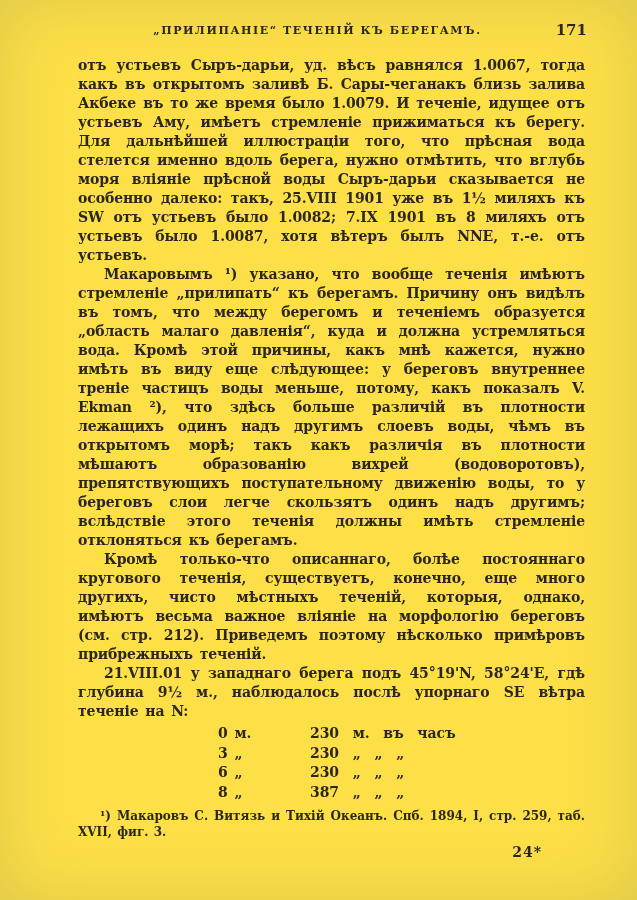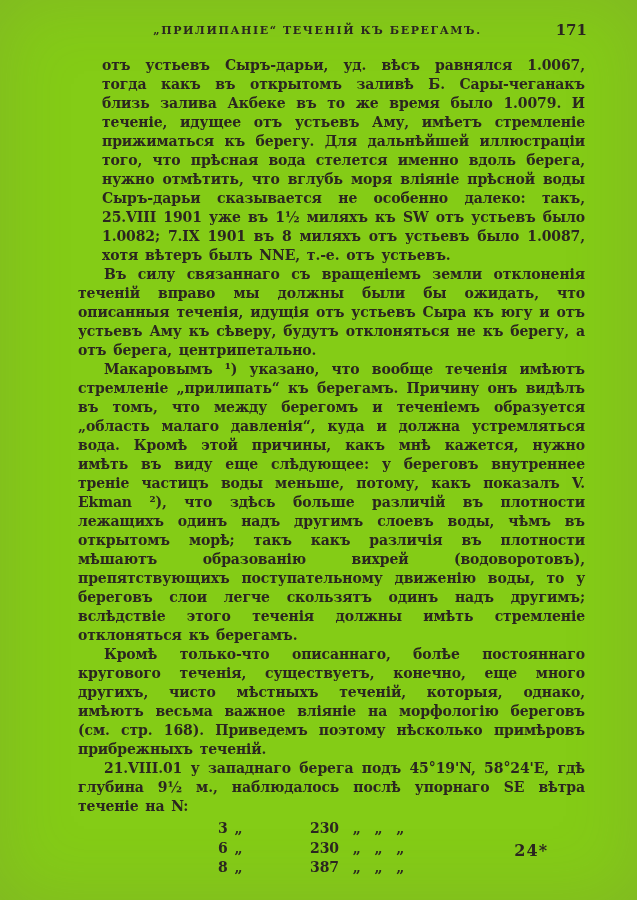--- a/index.html
+++ b/index.html
@@ -1,21 +1,21 @@
 <!DOCTYPE html>
 <html><head>
 <meta charset="utf-8">
 <style>
   html, body { margin: 0; padding: 0; background: #d8d5cd; }
   .page {
     position: relative;
     width: 637px;
     height: 900px;
     margin: 0 auto;
-    background: #84cc16;
+    background: #fde047;
     box-shadow: inset 0 0 70px rgba(120,108,85,0.22);
     font-family: "DejaVu Serif", serif;
     color: #2b2620;
     font-weight: bold;
     overflow: hidden;
   }
   
   .running-head {
     position: absolute;
     top: 24px; left: 78px; right: 50px;
@@ -36,21 +36,21 @@
   .body-text {
     position: absolute;
     top: 56px; left: 78px; right: 52px;
     text-align: justify;
     font-size: 14px;
     line-height: 19px;
     word-spacing: 2px;
     letter-spacing: -0.1px;
   }
   .body-text p { margin: 0; text-indent: 26px; }
-  .body-text p.no-indent { text-indent: 0; margin-left: 24px; }
+  .body-text p.no-indent { text-indent: 0; }
   
   .measure-table {
     margin: 3px 0 3px 140px;
     text-align: left;
   }
   .trow { display: flex; line-height: 19.5px; }
   .tdepth { width: 92px; }
   .tspeed { word-spacing: 9px; }
   
   .footnotes {
@@ -58,57 +58,61 @@
     left: 78px; right: 52px; bottom: 60px;
     font-size: 12px;
     line-height: 15.5px;
     text-align: justify;
     word-spacing: 1px;
   }
   .footnotes p { margin: 0; text-indent: 22px; }
   
   .signature {
     position: absolute;
-    right: 89px; bottom: 40px;
-    font-size: 16px;
+    right: 95px; bottom: 40px;
+    font-size: 14px;
     letter-spacing: 1px;
   }
 </style>
 </head>
 <body>
 
 <div class="page">
 
   <header class="running-head">
     <span class="head-title">„ПРИЛИПАНІЕ“ ТЕЧЕНІЙ КЪ БЕРЕГАМЪ.</span>
     <span class="head-page">171</span>
   </header>
 
   <main class="body-text">
     <p class="no-indent">отъ устьевъ Сыръ-дарьи, уд. вѣсъ равнялся 1.0067, тогда какъ въ открытомъ заливѣ Б. Сары-чеганакъ близь залива Акбеке въ то же время было 1.0079. И теченіе, идущее отъ устьевъ Аму, имѣетъ стремленіе прижиматься къ берегу. Для дальнѣйшей иллюстраціи того, что прѣсная вода стелется именно вдоль берега, нужно отмѣтить, что вглубь моря вліяніе прѣсной воды Сыръ-дарьи сказывается не особенно далеко: такъ, 25.VIII 1901 уже въ 1½ миляхъ къ SW отъ устьевъ было 1.0082; 7.IX 1901 въ 8 миляхъ отъ устьевъ было 1.0087, хотя вѣтеръ былъ NNE, т.-е. отъ устьевъ.</p>
-    <p>Въ силу связаннаго съ вращеніемъ земли отклоненія теченій вправо мы должны были бы ожидать, что описанныя теченія, идущія отъ устьевъ Сыра къ югу и отъ устьевъ Аму къ сѣверу, будутъ отклоняться не къ берегу, а отъ берега, центрипетально.</p>
     <p>Макаровымъ ¹) указано, что вообще теченія имѣютъ стремленіе „прилипать“ къ берегамъ. Причину онъ видѣлъ въ томъ, что между берегомъ и теченіемъ образуется „область малаго давленія“, куда и должна устремляться вода. Кромѣ этой причины, какъ мнѣ кажется, нужно имѣть въ виду еще слѣдующее: у береговъ внутреннее треніе частицъ воды меньше, потому, какъ показалъ V. Ekman ²), что здѣсь больше различій въ плотности лежащихъ одинъ надъ другимъ слоевъ воды, чѣмъ въ открытомъ морѣ; такъ какъ различія въ плотности мѣшаютъ образованію вихрей (водоворотовъ), препятствующихъ поступательному движенію воды, то у береговъ слои легче скользятъ одинъ надъ другимъ; вслѣдствіе этого теченія должны имѣть стремленіе отклоняться къ берегамъ.</p>
-    <p>Кромѣ только-что описаннаго, болѣе постояннаго кругового теченія, существуетъ, конечно, еще много другихъ, чисто мѣстныхъ теченій, которыя, однако, имѣютъ весьма важное вліяніе на морфологію береговъ (см. стр. 168). Приведемъ поэтому нѣсколько примѣровъ прибрежныхъ теченій.</p>
+    <p>Кромѣ только-что описаннаго, болѣе постояннаго кругового теченія, существуетъ, конечно, еще много другихъ, чисто мѣстныхъ теченій, которыя, однако, имѣютъ весьма важное вліяніе на морфологію береговъ (см. стр. 212). Приведемъ поэтому нѣсколько примѣровъ прибрежныхъ теченій.</p>
     <p>21.VIII.01 у западнаго берега подъ 45°19'N, 58°24'E, гдѣ глубина 9½ м., наблюдалось послѣ упорнаго SE вѣтра теченіе на N:</p>
 
     <div class="measure-table">
+      <div class="trow">
+        <span class="tdepth">0 м.</span>
+        <span class="tspeed">230 м. въ часъ</span>
+      </div>
       <div class="trow">
         <span class="tdepth">3 „</span>
         <span class="tspeed">230 „ „ „</span>
       </div>
       <div class="trow">
         <span class="tdepth">6 „</span>
         <span class="tspeed">230 „ „ „</span>
       </div>
       <div class="trow">
         <span class="tdepth">8 „</span>
         <span class="tspeed">387 „ „ „</span>
       </div>
     </div>
 
   </main>
 
   <footer class="footnotes">
+    <p>¹) Макаровъ С. Витязь и Тихій Океанъ. Спб. 1894, I, стр. 259, таб. XVII, фиг. 3.</p>
   </footer>
 
   <div class="signature">24*</div>
 
 </div>
 
 </body></html>

